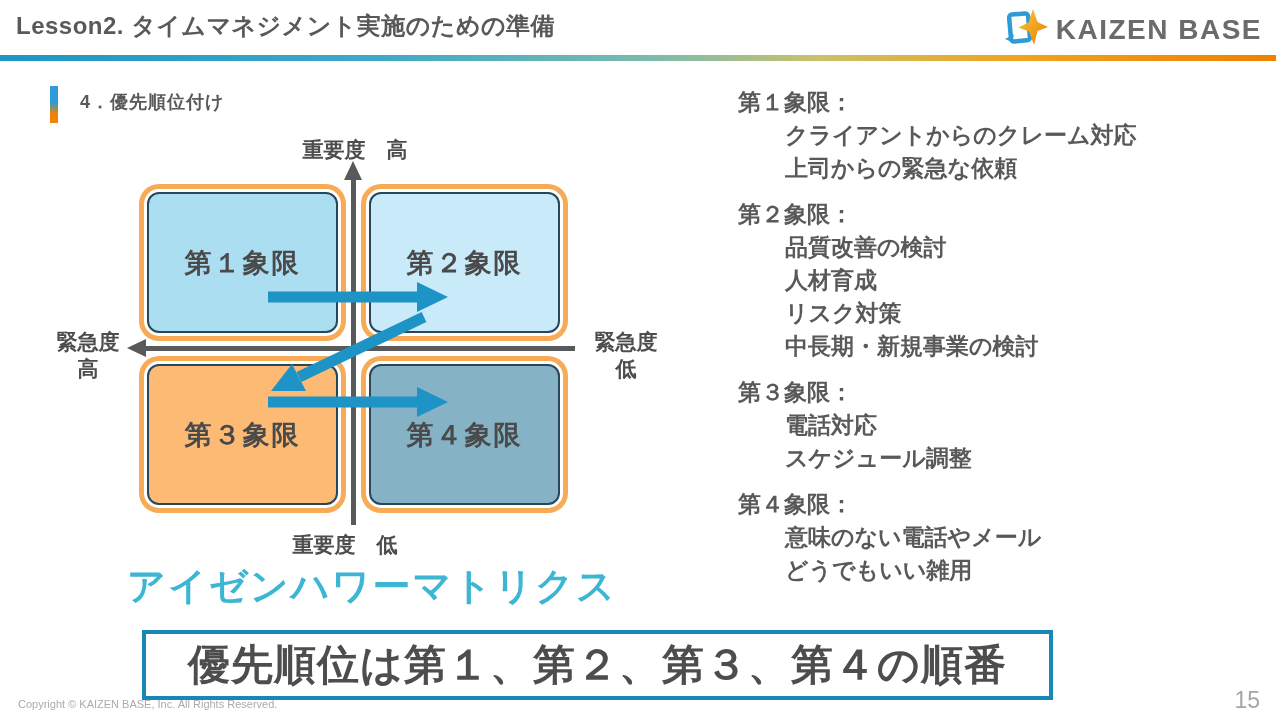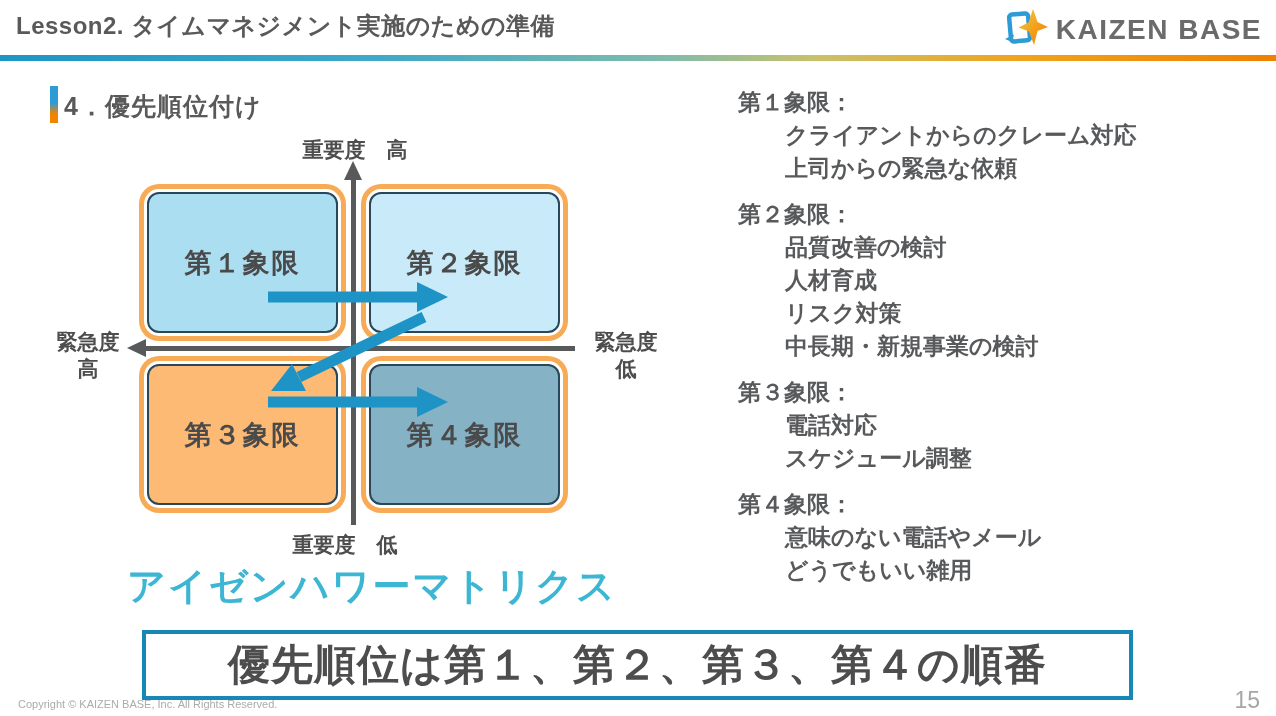--- a/index.html
+++ b/index.html
@@ -19,22 +19,22 @@
   .gradient-bar {
     position: absolute; left: 0; top: 55px; width: 1276px; height: 6px;
     background: linear-gradient(90deg, #1e95c5 0%, #3fa9c8 30%, #7fbbab 52%, #c9c16b 64%, #f0a31c 80%, #ee8100 100%);
   }
   
   .section-bar {
     position: absolute; left: 50px; top: 86px; width: 8px; height: 37px;
     background: linear-gradient(180deg, #2d9bd5 0%, #2d9bd5 45%, #f08300 75%, #f08300 100%);
   }
   .section-title {
-    position: absolute; left: 64px; top: 90px;
-    font-size: 25px; font-weight: bold; color: #595959; letter-spacing: 1px;
+    position: absolute; left: 80px; top: 90px;
+    font-size: 18px; font-weight: bold; color: #595959; letter-spacing: 1px;
   }
   
   .axis-v { position: absolute; left: 351px; top: 172px; width: 5px; height: 353px; background: #58595b; }
   .axis-v-head {
     position: absolute; left: 344px; top: 161px; width: 0; height: 0;
     border-left: 9px solid transparent; border-right: 9px solid transparent; border-bottom: 19px solid #58595b;
   }
   .axis-h { position: absolute; left: 144px; top: 346px; width: 431px; height: 5px; background: #58595b; }
   .axis-h-head {
     position: absolute; left: 127px; top: 339px; width: 0; height: 0;
@@ -65,21 +65,21 @@
     font-size: 38px; font-weight: bold; color: #3cb6d3; letter-spacing: 2px;
   }
   
   .details { position: absolute; left: 738px; top: 82px; width: 530px; color: #58595b; }
   .detail-group { margin-top: 13px; }
   .detail-group:first-child { margin-top: 4px; }
   .detail-heading { font-size: 23px; font-weight: bold; line-height: 33px; }
   .detail-item { font-size: 23px; font-weight: bold; line-height: 33px; padding-left: 47px; }
   
   .banner {
-    position: absolute; left: 142px; top: 630px; width: 991px; height: 70px;
+    position: absolute; left: 142px; top: 630px; width: 911px; height: 70px;
     background: #ffffff; border: 4px solid #1787b5;
     display: flex; align-items: center; justify-content: center; z-index: 3;
   }
   .banner-text { font-size: 42px; font-weight: bold; color: #4d4d4d; letter-spacing: 1px; white-space: nowrap; }
   
   .footer-copyright { position: absolute; left: 18px; top: 698px; font-size: 11px; color: #ababab; z-index: 1; }
   .page-number { position: absolute; right: 16px; top: 687px; font-size: 23px; color: #a6a6a6; z-index: 4; }
 </style>
 </head>
 <body>

